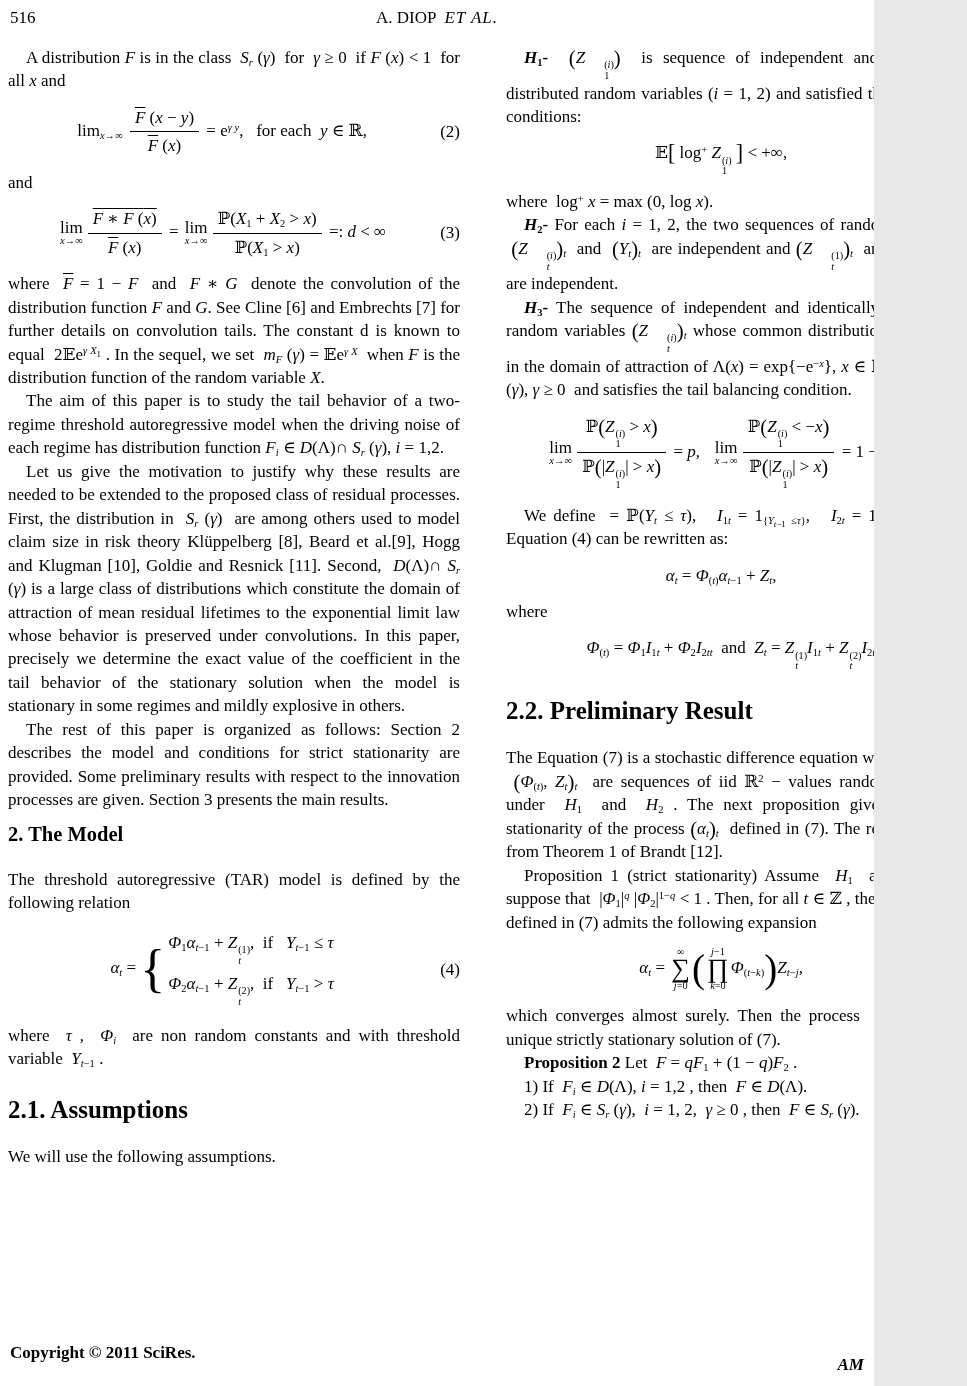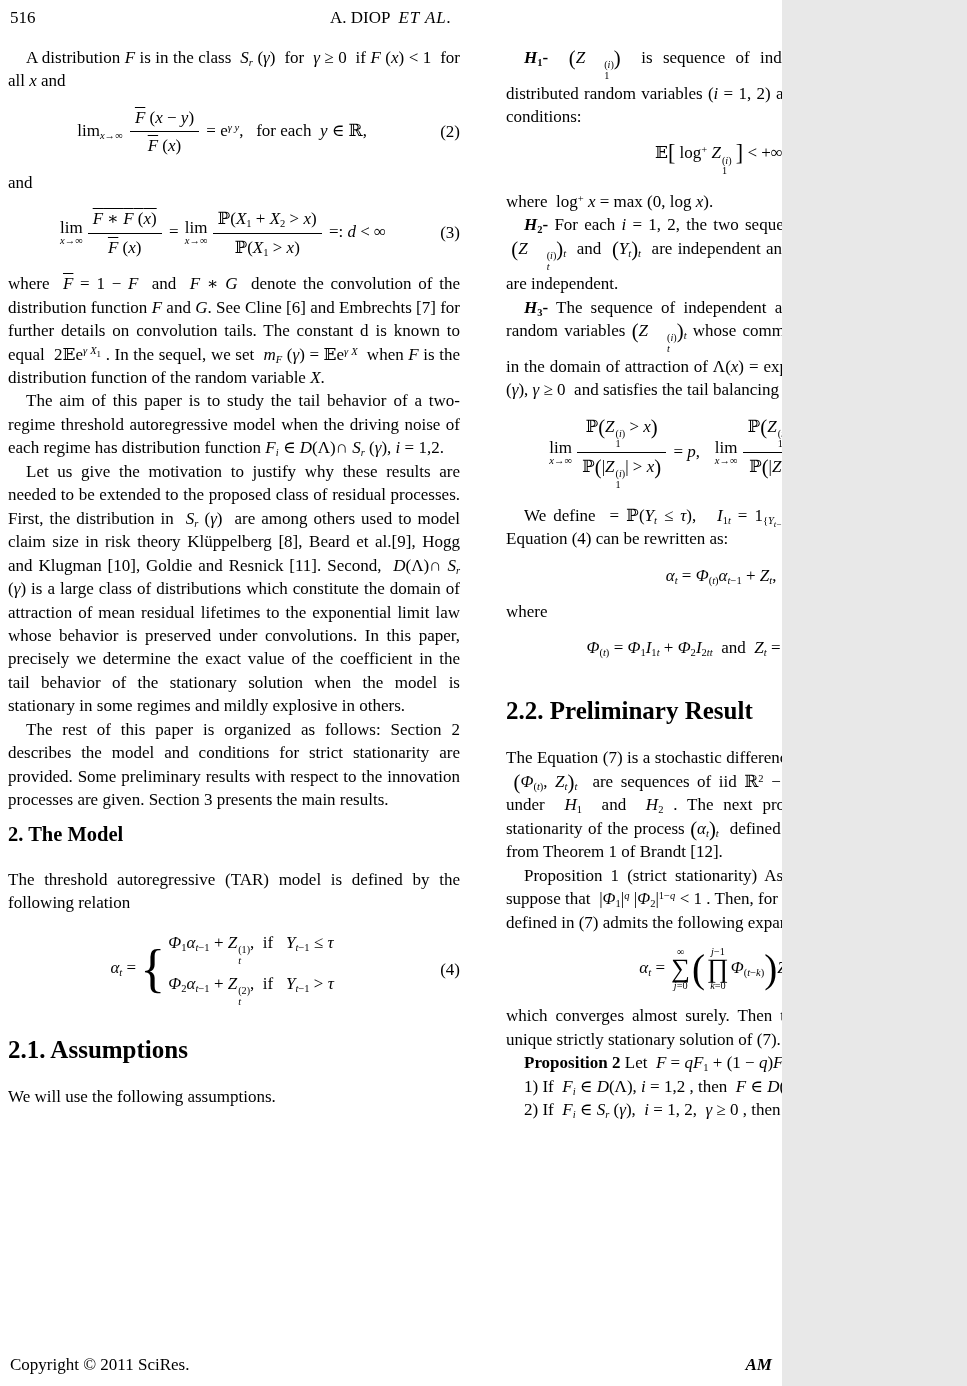--- a/index.html
+++ b/index.html
@@ -1,17 +1,17 @@
 <!DOCTYPE html>
 <html><head>
 <meta charset="utf-8">
 <style>
   html,body{margin:0;padding:0;background:#e8e8e8;}
   .page{
-    position:relative;width:782px;height:1386px;background:#ffffff;
+    position:relative;width:874px;height:1386px;background:#ffffff;
     font-family:"Liberation Serif","DejaVu Serif",serif;color:#000;
     font-size:17px;line-height:1.38;overflow:hidden;
   }
   
   .hdr{position:absolute;top:6px;left:10px;right:10px;height:24px;}
   .pageno{position:absolute;left:0;top:0;}
   .runhead{text-align:center;}
   .runhead .etal{font-style:italic;margin-left:8px;letter-spacing:1px;}
   
   .col{position:absolute;top:46px;width:452px;text-align:justify;}
@@ -44,21 +44,21 @@
   .bigop .optop,.bigop .opbot{font-size:0.6em;}
   .bigop .opsym{font-size:1.55em;line-height:0.9;}
   .bigp{font-size:1.22em;line-height:0;vertical-align:-0.08em;}
   .bigp2{font-size:2.3em;line-height:0;vertical-align:middle;font-weight:300;}
   .bigb{font-size:1.3em;line-height:0;vertical-align:-0.1em;}
   .cbrace{font-size:52px;line-height:0;vertical-align:middle;font-weight:300;margin-right:3px;}
   .cases{display:inline-flex;flex-direction:column;text-align:left;vertical-align:middle;}
   .cases > span{padding:3px 0;}
   
   .ftr{position:absolute;left:10px;right:10px;bottom:10px;height:22px;}
-  .copyright{position:absolute;left:0;bottom:0;}
+  .copyright{position:absolute;left:0;bottom:12px;font-weight:bold;}
   .journal{position:absolute;right:0;bottom:0;font-weight:bold;font-style:italic;}
 </style>
 </head>
 <body>
 
 <div class="page">
 
   <div class="hdr">
     <span class="pageno">516</span>
     <div class="runhead">
@@ -112,20 +112,21 @@
                 <span><i>t</i></span>
               </span>, &nbsp;if &nbsp;&nbsp;<i>Y</i><sub><i>t</i>−1</sub> ≤ <i>τ</i></span>
             <span><i>Φ</i><sub>2</sub><i>α</i><sub><i>t</i>−1</sub> + <i>Z</i><span class="mss">
                 <span>(2)</span>
                 <span><i>t</i></span>
               </span>, &nbsp;if &nbsp;&nbsp;<i>Y</i><sub><i>t</i>−1</sub> &gt; <i>τ</i></span>
           </span></span>
       <span class="eqnum">(4)</span>
     </div>
 
+    <p>where &nbsp;<i>τ</i> , &nbsp;<i>Φ<sub>i</sub></i>&nbsp; are non random constants and with threshold variable &nbsp;<i>Y</i><sub><i>t</i>−1</sub> .</p>
 
     <h3 class="subsec">2.1. Assumptions</h3>
 
     <p>We will use the following assumptions.</p>
   </div>
 
   <div class="col col-right">
     <p class="ind"><b><i>H</i><sub>1</sub>-</b>&nbsp; <span class="bigp">(</span><i>Z</i><span class="mss">
           <span>(<i>i</i>)</span>
           <span>1</span>

